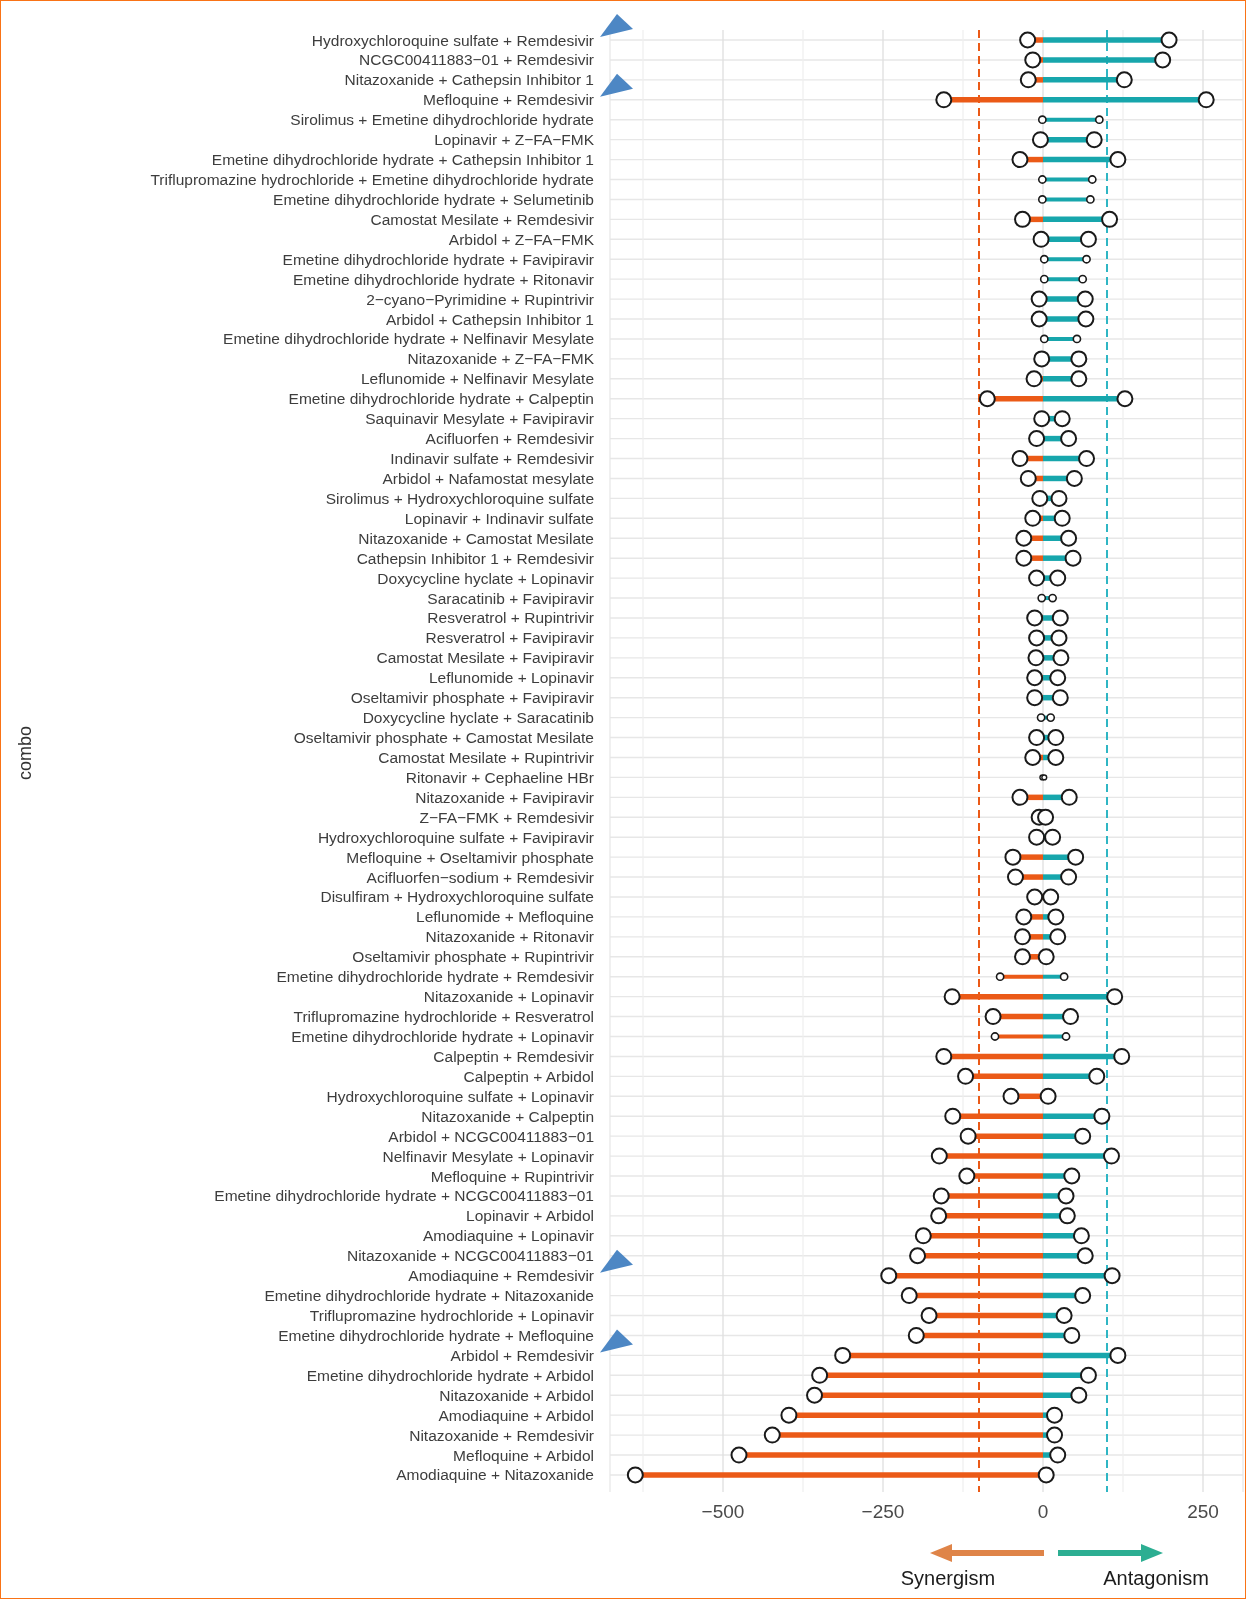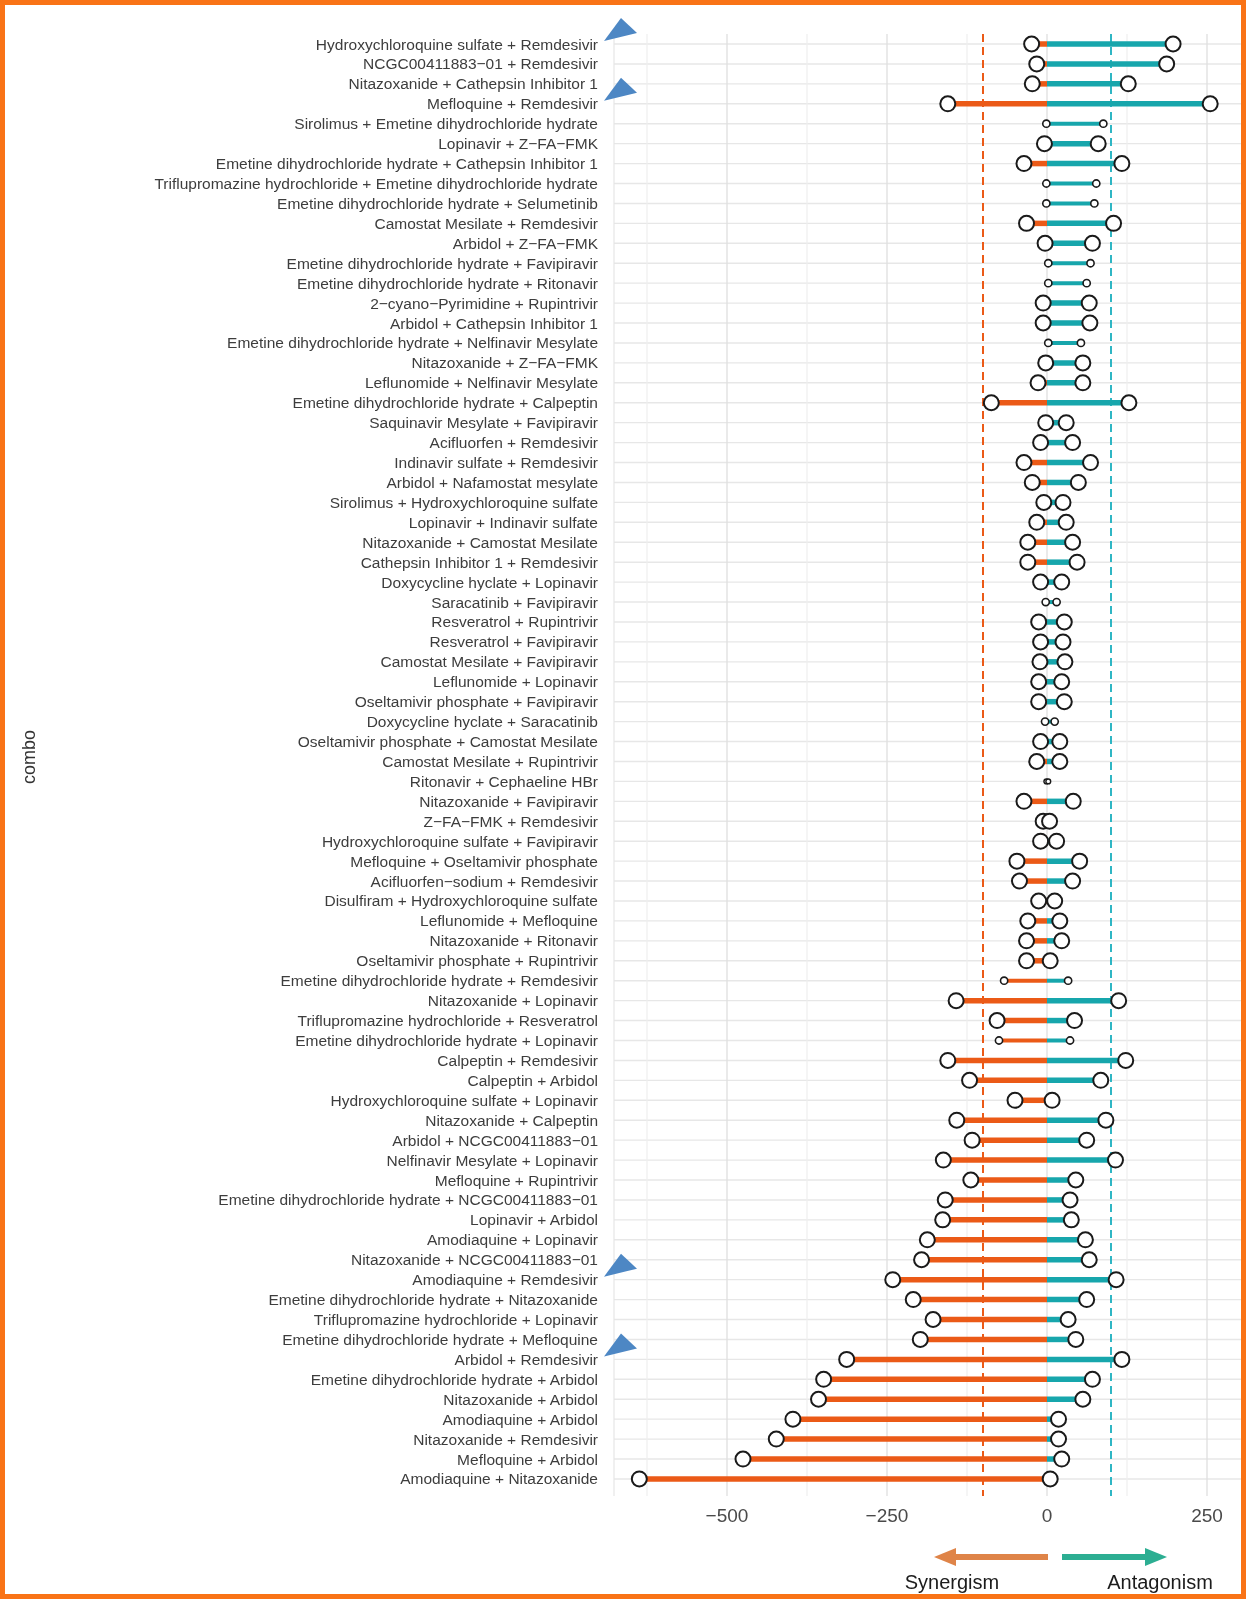--- a/index.html
+++ b/index.html
@@ -1,17 +1,17 @@
 <!DOCTYPE html>
 <html><head>
 <meta charset="utf-8">
 <style>
   html,body{margin:0;padding:0;background:#ffffff;}
   #page{position:relative;width:1246px;height:1599px;background:#ffffff;
-        box-sizing:border-box;border:5px solid #f97316;overflow:hidden;
+        box-sizing:border-box;border:1px solid #f97316;overflow:hidden;
         font-family:"Liberation Sans", sans-serif;}
   svg text{font-family:"Liberation Sans", sans-serif;}
   .row-label{fill:#3d3d3d;font-size:15.5px;}
   .tick-label{fill:#4a4a4a;font-size:19px;}
   .axis-title{fill:#333333;font-size:18px;}
   .legend-label{fill:#1c1c1c;font-size:20px;}
 </style>
 </head>
 <body>
 

